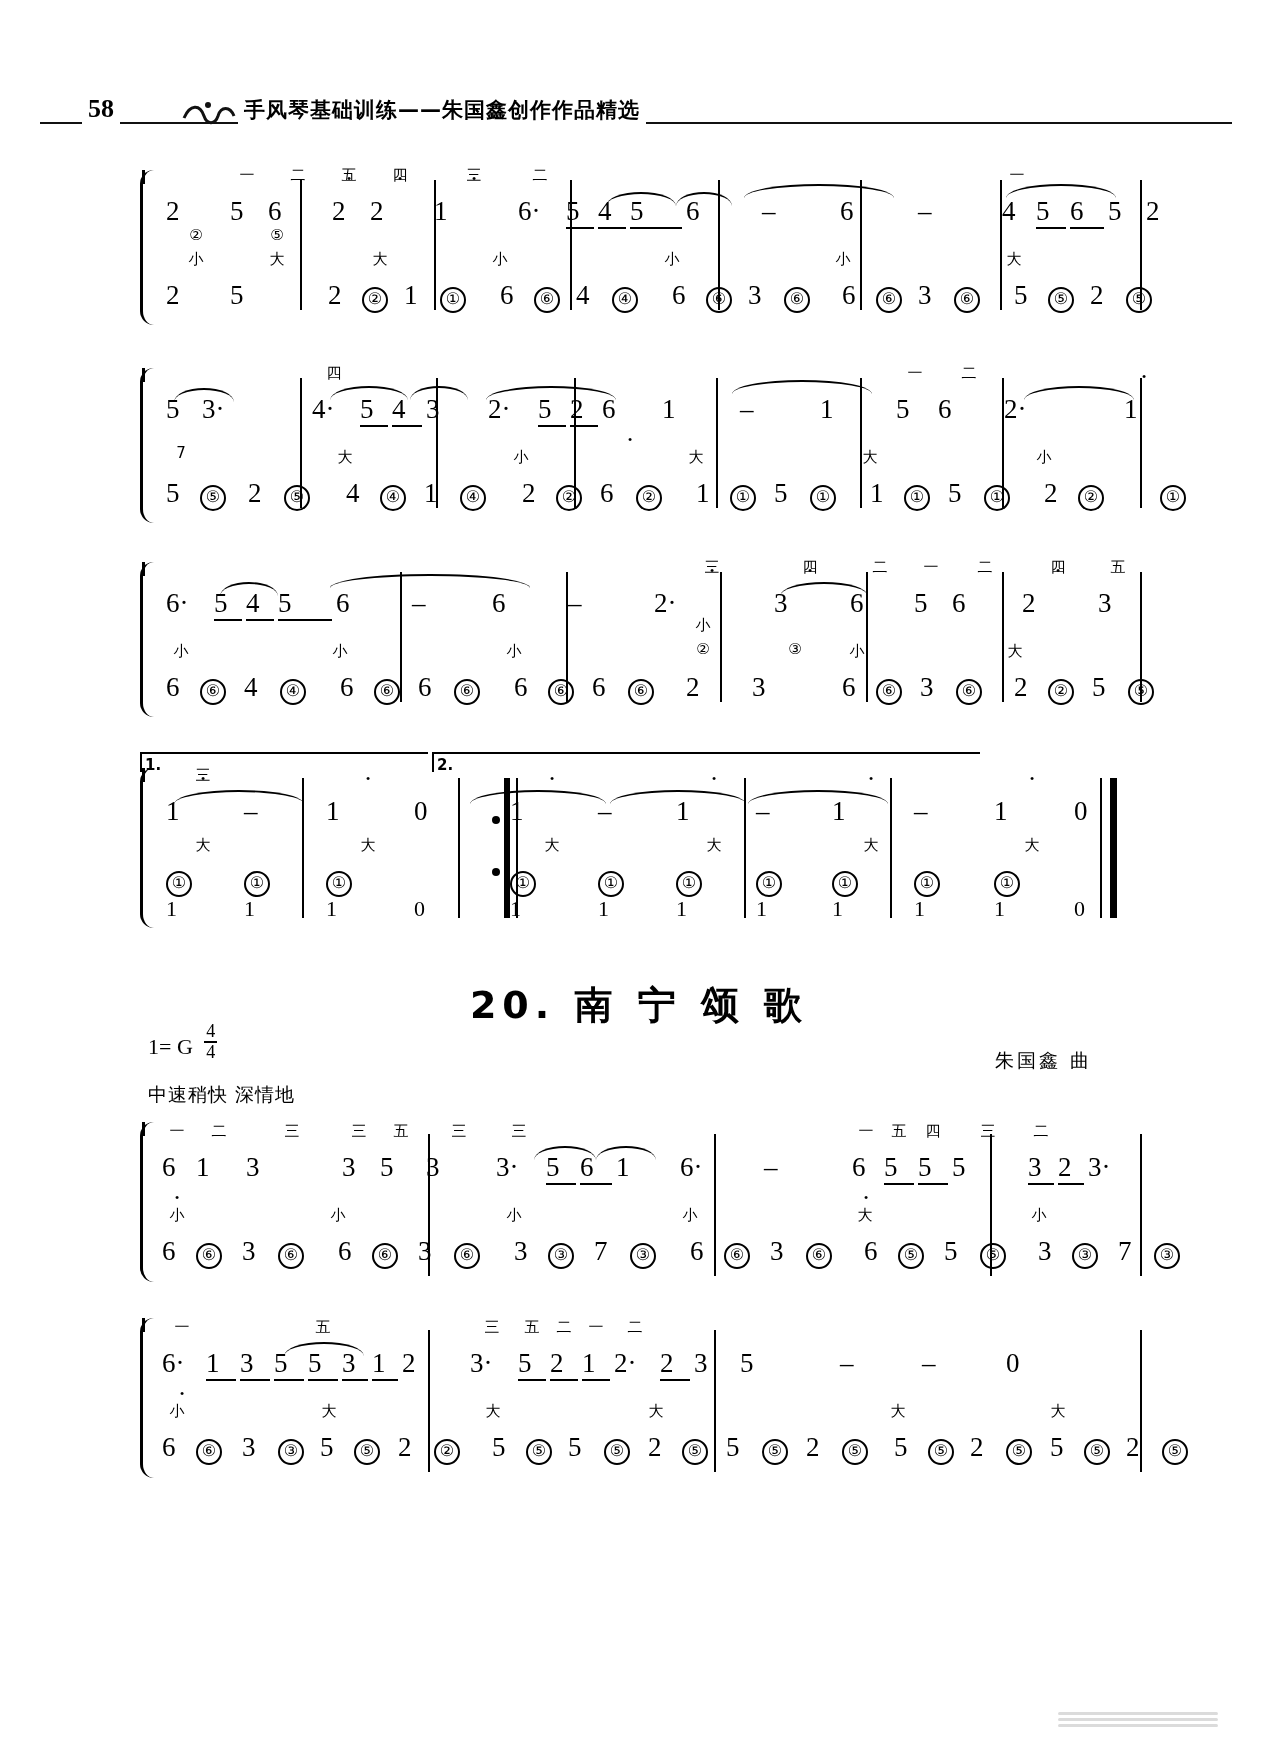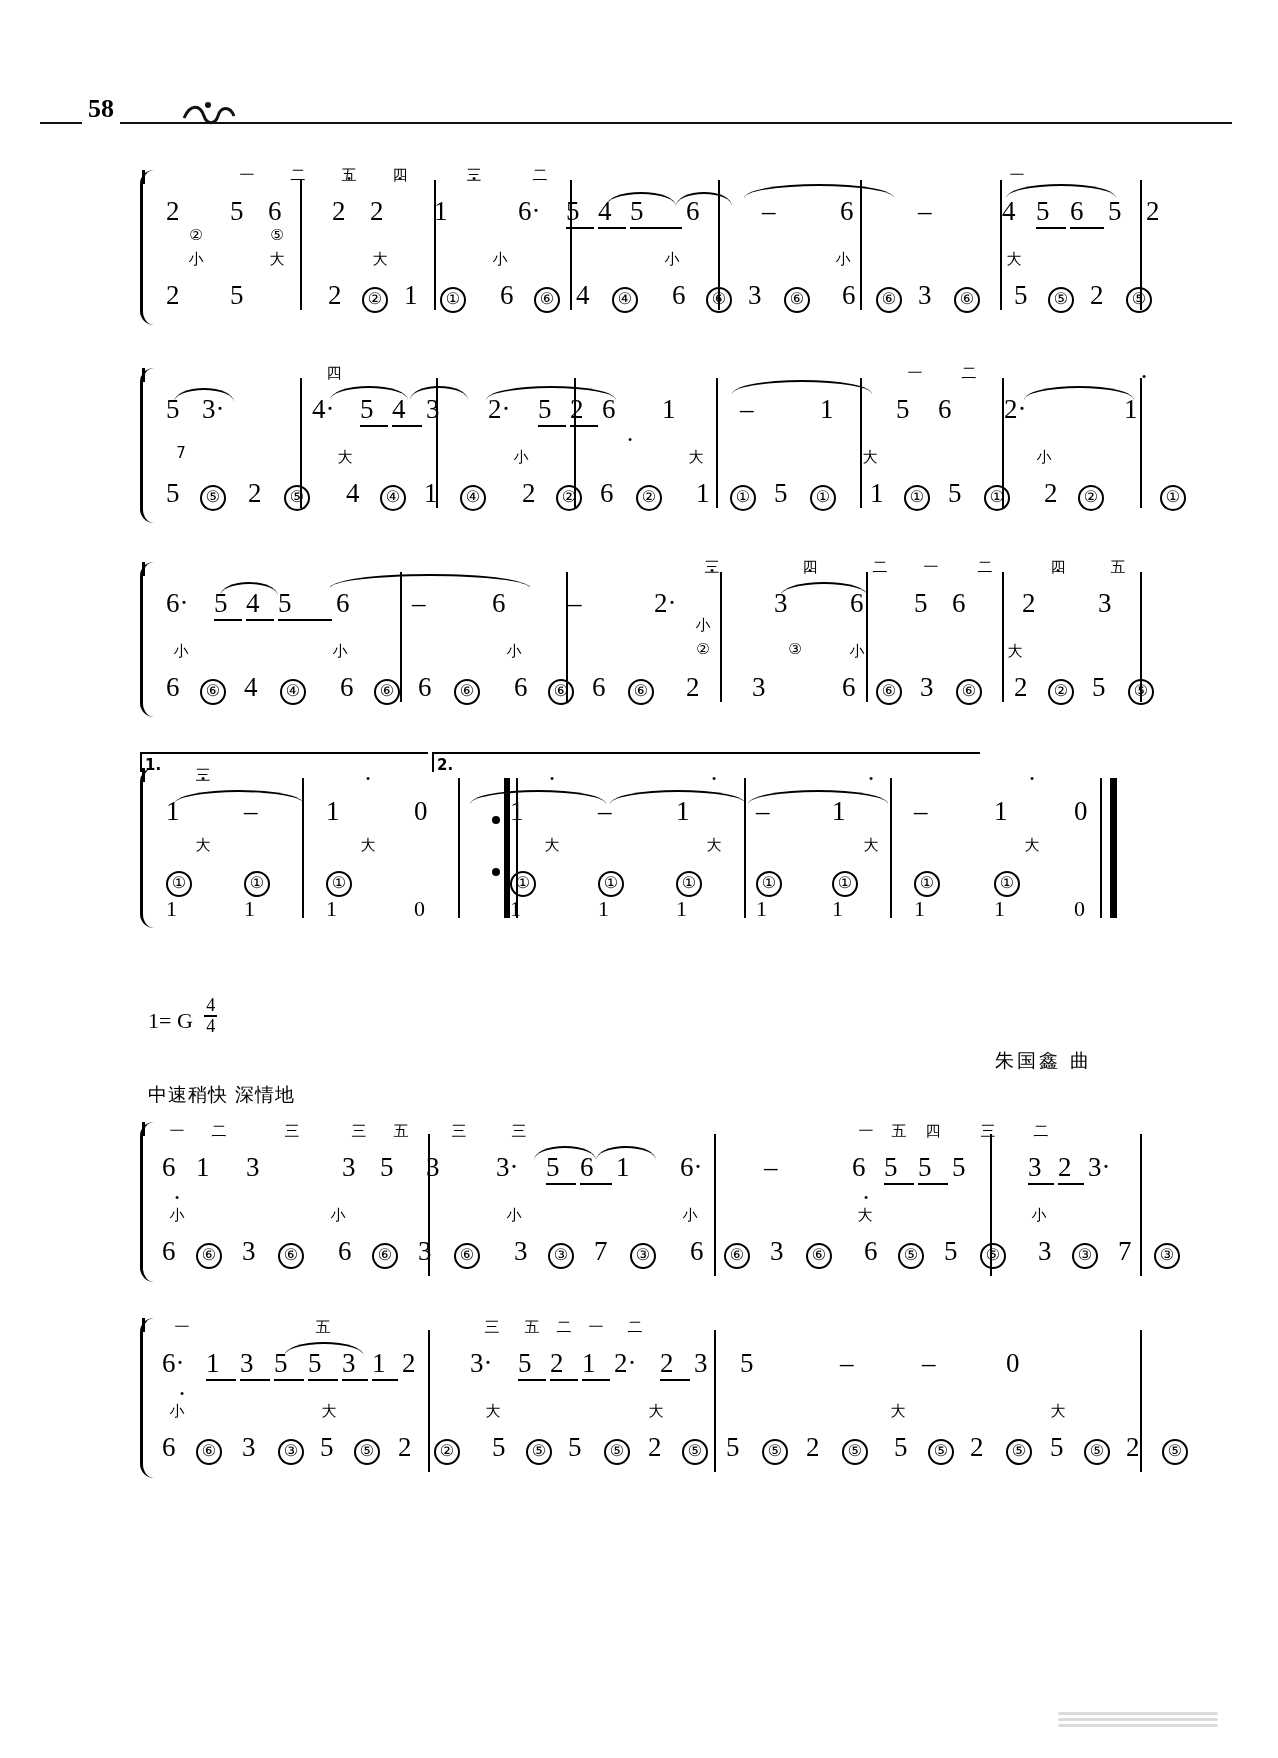--- a/index.html
+++ b/index.html
@@ -85,21 +85,21 @@
   .ending .leg{position:absolute;left:0;top:0;width:2px;height:18px;background:#000;}
   .ending .lbl{position:absolute;left:5px;top:2px;font-size:15px;font-weight:bold;font-family:"DejaVu Sans",sans-serif;}
 
   
   .song-title{
     position:absolute;left:0;width:1278px;text-align:center;top:980px;
     font-size:38px;font-weight:bold;letter-spacing:6px;
     font-family:"DejaVu Sans", sans-serif;
   }
   .key-sig{
-    position:absolute;left:148px;top:996px;font-size:22px;
+    position:absolute;left:148px;top:1022px;font-size:22px;
     font-family:"Liberation Serif", serif;
   }
   .key-sig .frac{
     display:inline-block;vertical-align:-4px;text-align:center;margin-left:6px;
     font-size:18px;line-height:1.05;
   }
   .key-sig .frac .top{display:block;border-bottom:2px solid #000;padding:0 2px;}
   .tempo{
     position:absolute;left:148px;top:1082px;font-size:19px;
     font-family:"DejaVu Sans", sans-serif;letter-spacing:1px;
@@ -120,20 +120,21 @@
 <div class="page">
 
   <div class="header">
     <div class="rule"></div>
   </div>
   <div class="pagenum">58</div>
   <svg class="header-orn" viewBox="0 0 56 30">
     <path d="M4 20 C10 6,20 6,24 18 C27 27,35 27,38 18 C41 8,50 8,54 18" fill="none" stroke="#111" stroke-width="3"></path>
     <circle cx="28" cy="7" r="3" fill="#111"></circle>
   </svg>
+  <div class="header-title">手风琴基础训练——朱国鑫创作作品精选</div>
 
   <div class="system" style="left:140px;top:170px;width:1000px;height:155px;">
     <div class="brace" style="height:155px;"></div>
 
     <div class="staffrow" style="left:26px;top:28px;">
       <span class="n" style="width:60px;">2</span>
       <span class="n" style="width:34px;"><span class="fing">一</span>5</span>
       <span class="n" style="width:60px;"><span class="fing">二</span>6</span>
       <span class="n" style="width:34px;"><span class="fing">五</span><span class="dotU">2</span></span>
       <span class="n" style="width:60px;"><span class="fing">四</span><span class="dotU">2</span></span>
@@ -379,20 +380,21 @@
     <div class="barline" style="left:376px;top:10px;height:140px;"></div>
     <div style="position:absolute;left:352px;top:48px;width:8px;height:8px;background:#000;border-radius:50%;"></div>
     <div style="position:absolute;left:352px;top:100px;width:8px;height:8px;background:#000;border-radius:50%;"></div>
 
     <div class="barline" style="left:604px;top:10px;height:140px;"></div>
     <div class="barline" style="left:750px;top:10px;height:140px;"></div>
     <div class="barline" style="left:960px;top:10px;height:140px;"></div>
     <div class="barline" style="left:970px;top:10px;height:140px;width:7px;"></div>
   </div>
 
+  <div class="song-title">20. 南 宁 颂 歌</div>
 
   <div class="key-sig">
     <span>1= G</span>
     <span class="frac">
       <span class="top">4</span>
       <span>4</span>
     </span>
   </div>
   <div class="tempo">中速稍快   深情地</div>
   <div class="composer">朱国鑫   曲</div>

